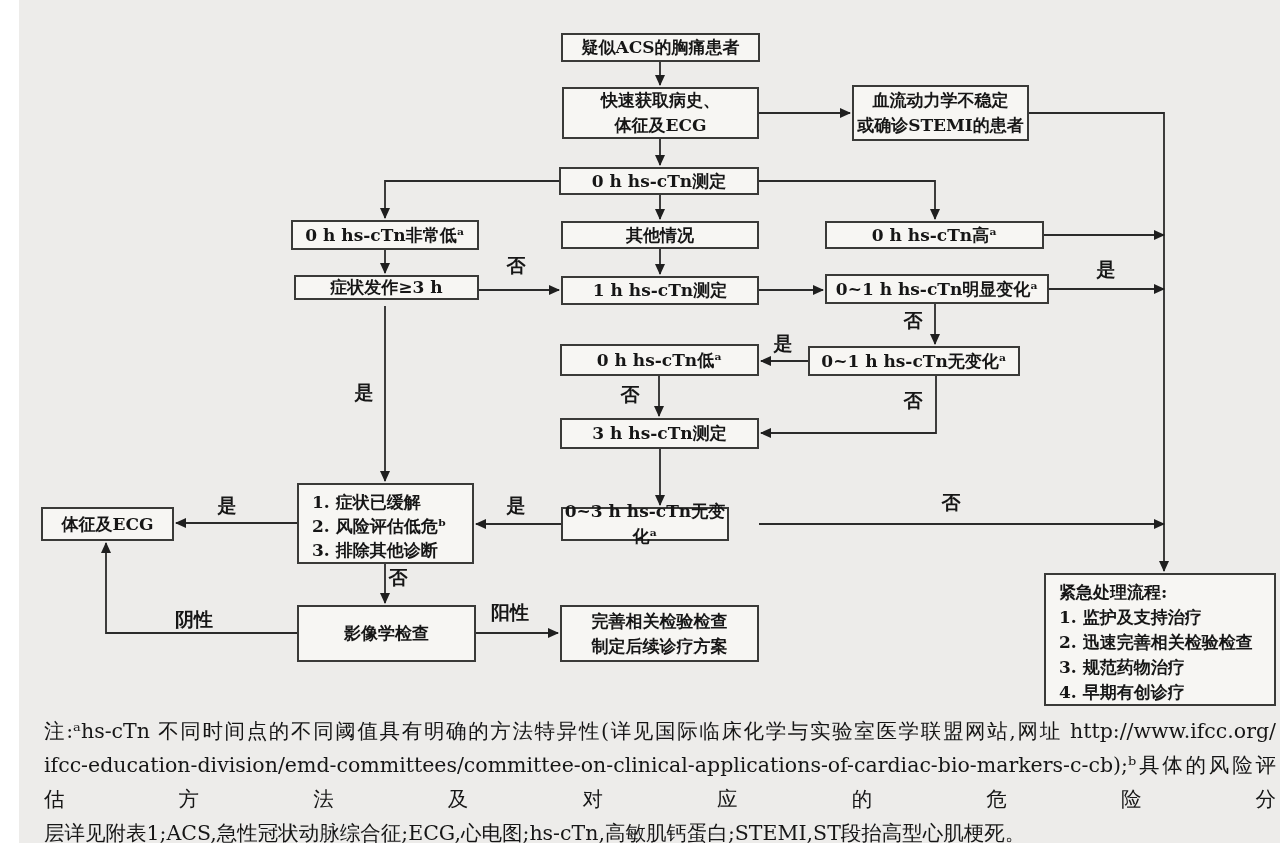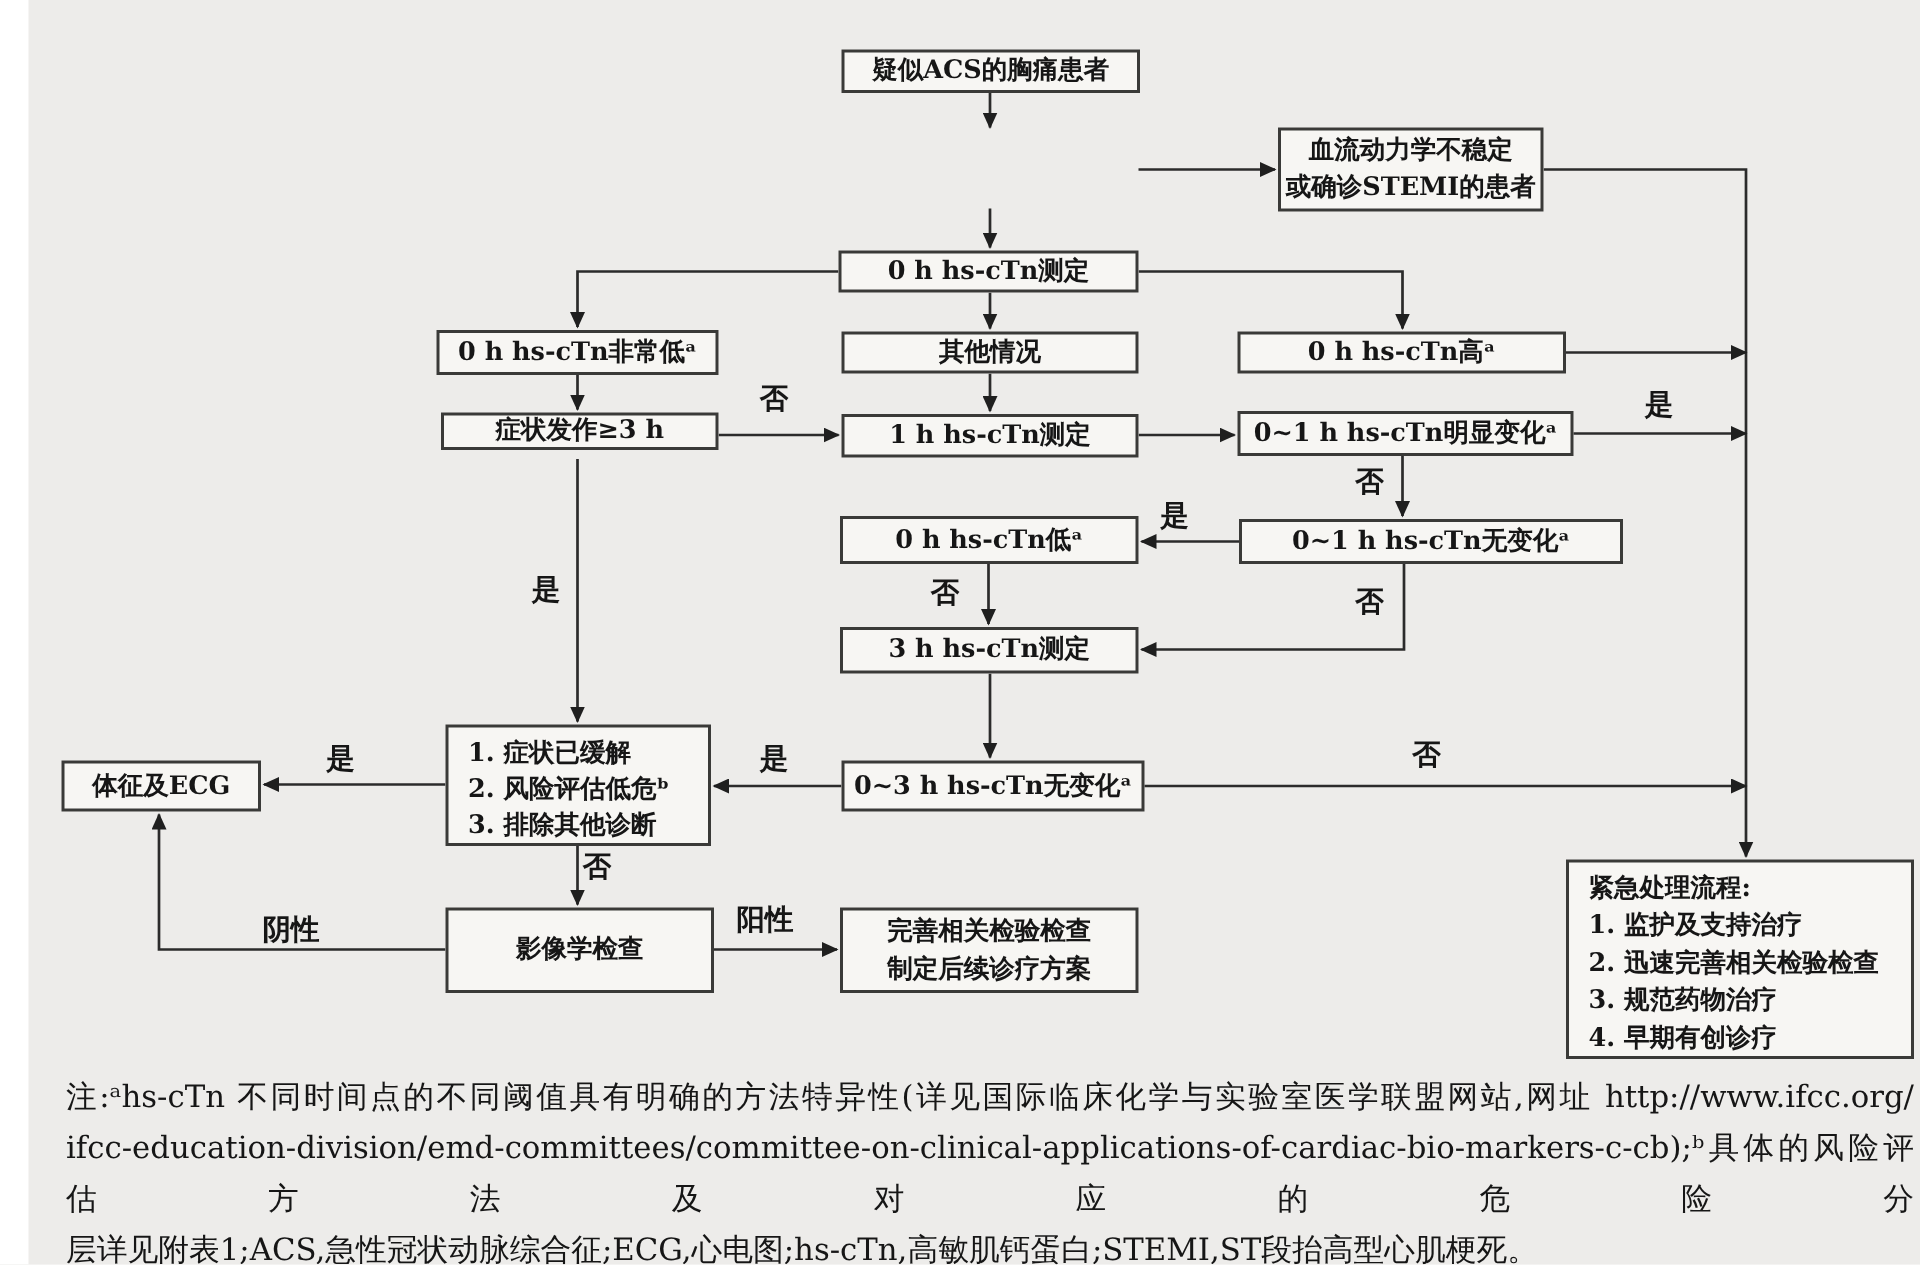--- a/index.html
+++ b/index.html
@@ -82,49 +82,51 @@
       <path d="M366,306 L366,481" marker-end="url(#arrow)"></path>
       <path d="M278,523 L157,523" marker-end="url(#arrow)"></path>
       <path d="M366,564 L366,603" marker-end="url(#arrow)"></path>
       <path d="M457,633 L539,633" marker-end="url(#arrow)"></path>
       <path d="M278,633 L87,633 L87,543" marker-end="url(#arrow)"></path>
     </g>
   </svg>
 
   <div class="node" style="left:542px;top:33px;width:199px;height:29px;">疑似ACS的胸痛患者</div>
 
+  <div class="node" style="left:543px;top:87px;width:197px;height:52px;">快速获取病史、
+体征及ECG</div>
 
   <div class="node" style="left:833px;top:85px;width:177px;height:56px;">血流动力学不稳定
 或确诊STEMI的患者</div>
 
   <div class="node" style="left:540px;top:167px;width:200px;height:28px;">0 h hs-cTn测定</div>
 
   <div class="node" style="left:272px;top:220px;width:188px;height:30px;">0 h hs-cTn非常低ᵃ</div>
 
   <div class="node" style="left:542px;top:221px;width:198px;height:28px;">其他情况</div>
 
   <div class="node" style="left:806px;top:221px;width:219px;height:28px;">0 h hs-cTn高ᵃ</div>
 
   <div class="node" style="left:275px;top:275px;width:185px;height:25px;">症状发作≥3 h</div>
 
   <div class="node" style="left:542px;top:276px;width:198px;height:29px;">1 h hs-cTn测定</div>
 
   <div class="node" style="left:806px;top:274px;width:224px;height:30px;">0~1 h hs-cTn明显变化ᵃ</div>
 
-  <div class="node" style="left:807px;top:346px;width:256px;height:30px;">0~1 h hs-cTn无变化ᵃ</div>
+  <div class="node" style="left:789px;top:346px;width:212px;height:30px;">0~1 h hs-cTn无变化ᵃ</div>
 
   <div class="node" style="left:541px;top:344px;width:199px;height:32px;">0 h hs-cTn低ᵃ</div>
 
   <div class="node" style="left:541px;top:418px;width:199px;height:31px;">3 h hs-cTn测定</div>
 
   <div class="node left" style="left:278px;top:483px;width:177px;height:81px;line-height:24px;">1. 症状已缓解
 2. 风险评估低危ᵇ
 3. 排除其他诊断</div>
 
-  <div class="node" style="left:542px;top:507px;width:202px;height:34px;">0~3 h hs-cTn无变化ᵃ</div>
+  <div class="node" style="left:542px;top:507px;width:168px;height:34px;">0~3 h hs-cTn无变化ᵃ</div>
 
   <div class="node" style="left:22px;top:507px;width:133px;height:34px;">体征及ECG</div>
 
   <div class="node" style="left:278px;top:605px;width:179px;height:57px;">影像学检查</div>
 
   <div class="node" style="left:541px;top:605px;width:199px;height:57px;">完善相关检验检查
 制定后续诊疗方案</div>
 
   <div class="node left" style="left:1025px;top:573px;width:232px;height:133px;line-height:25px;">紧急处理流程:
 1. 监护及支持治疗

